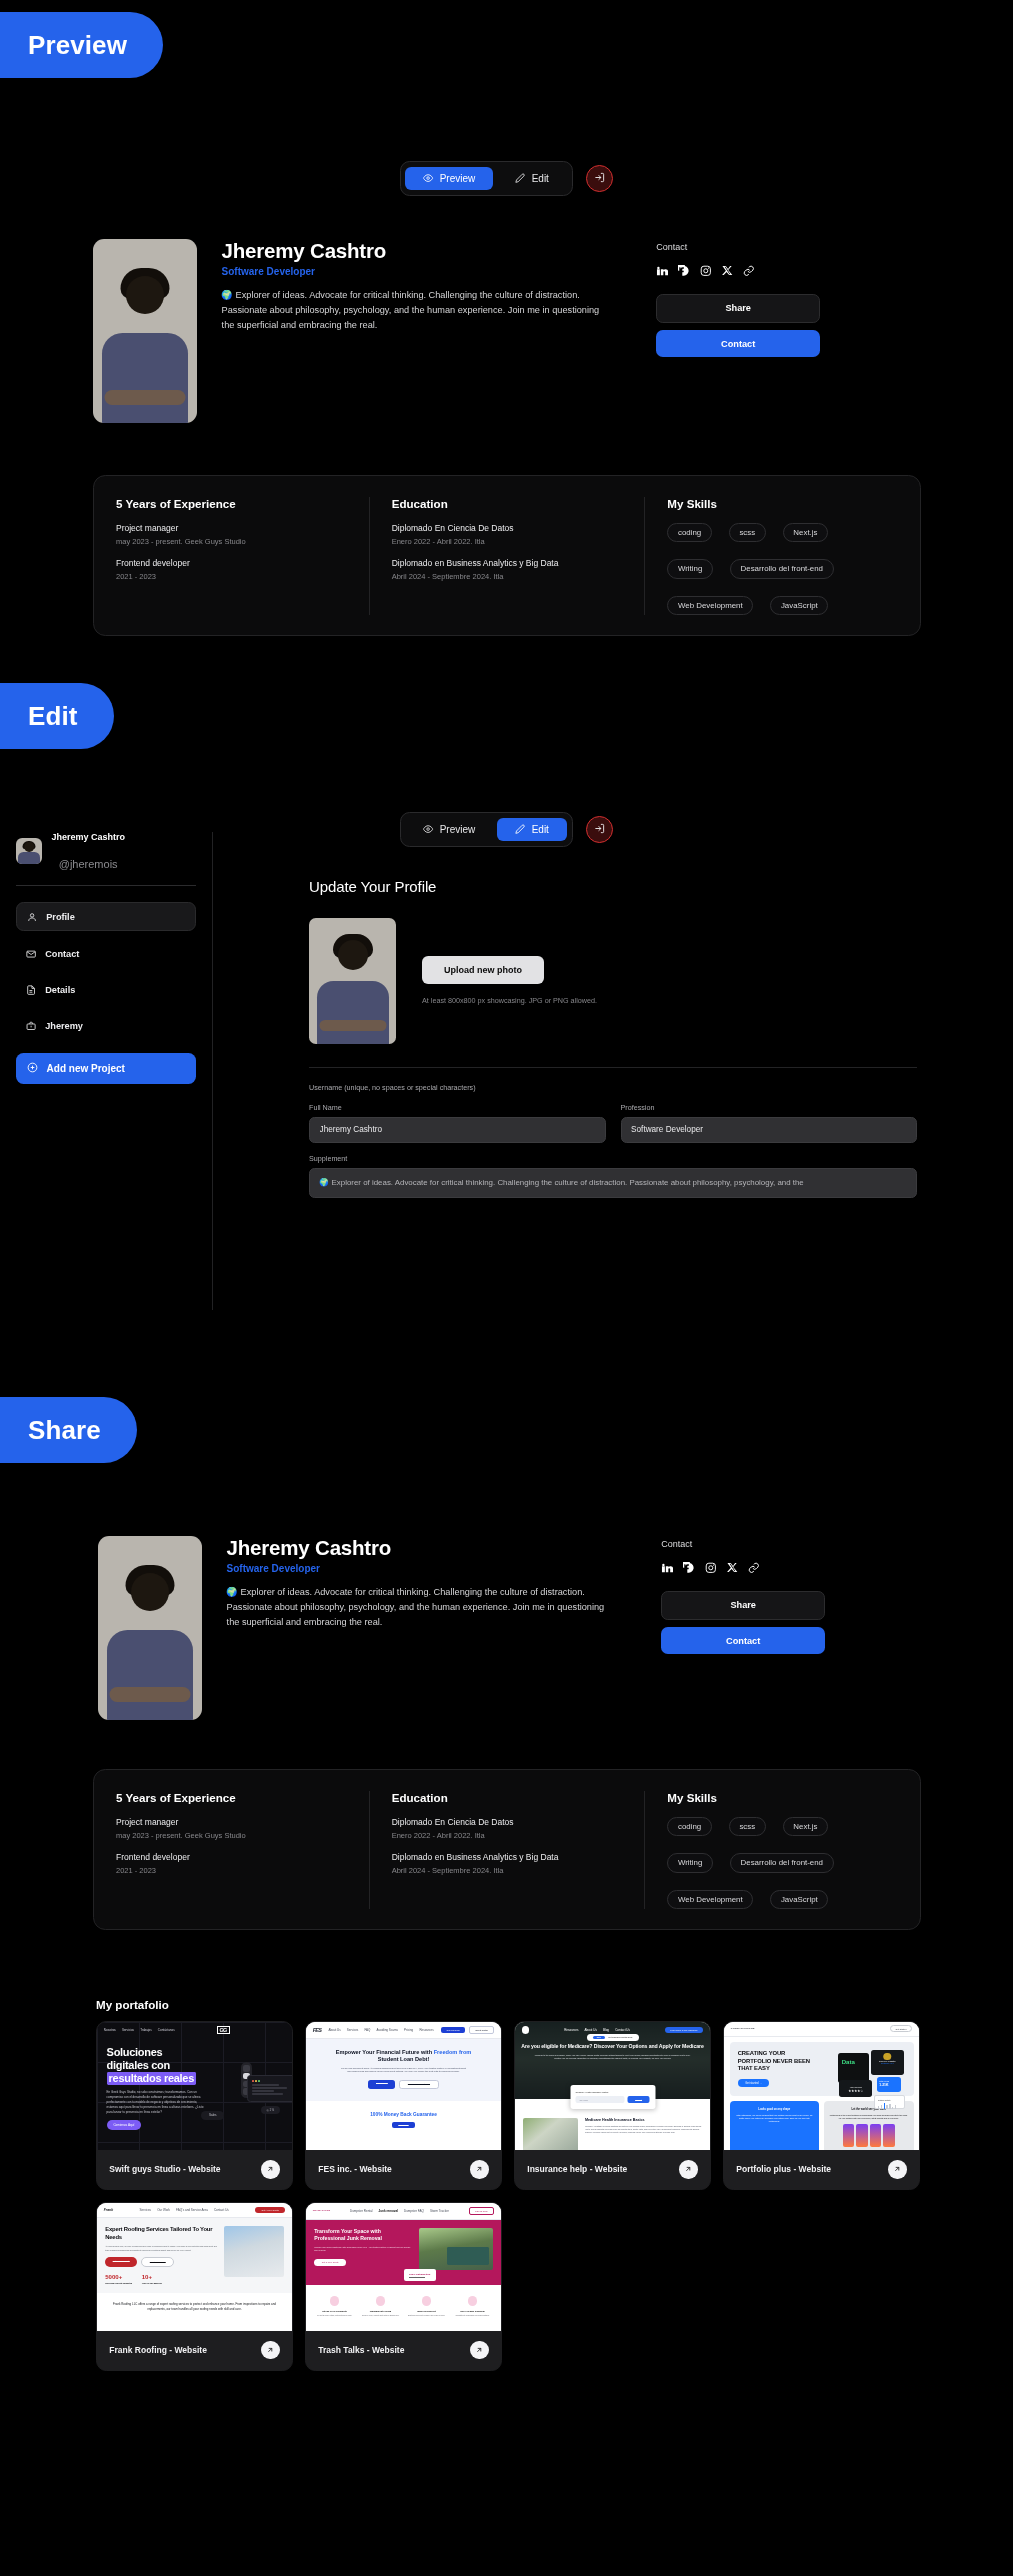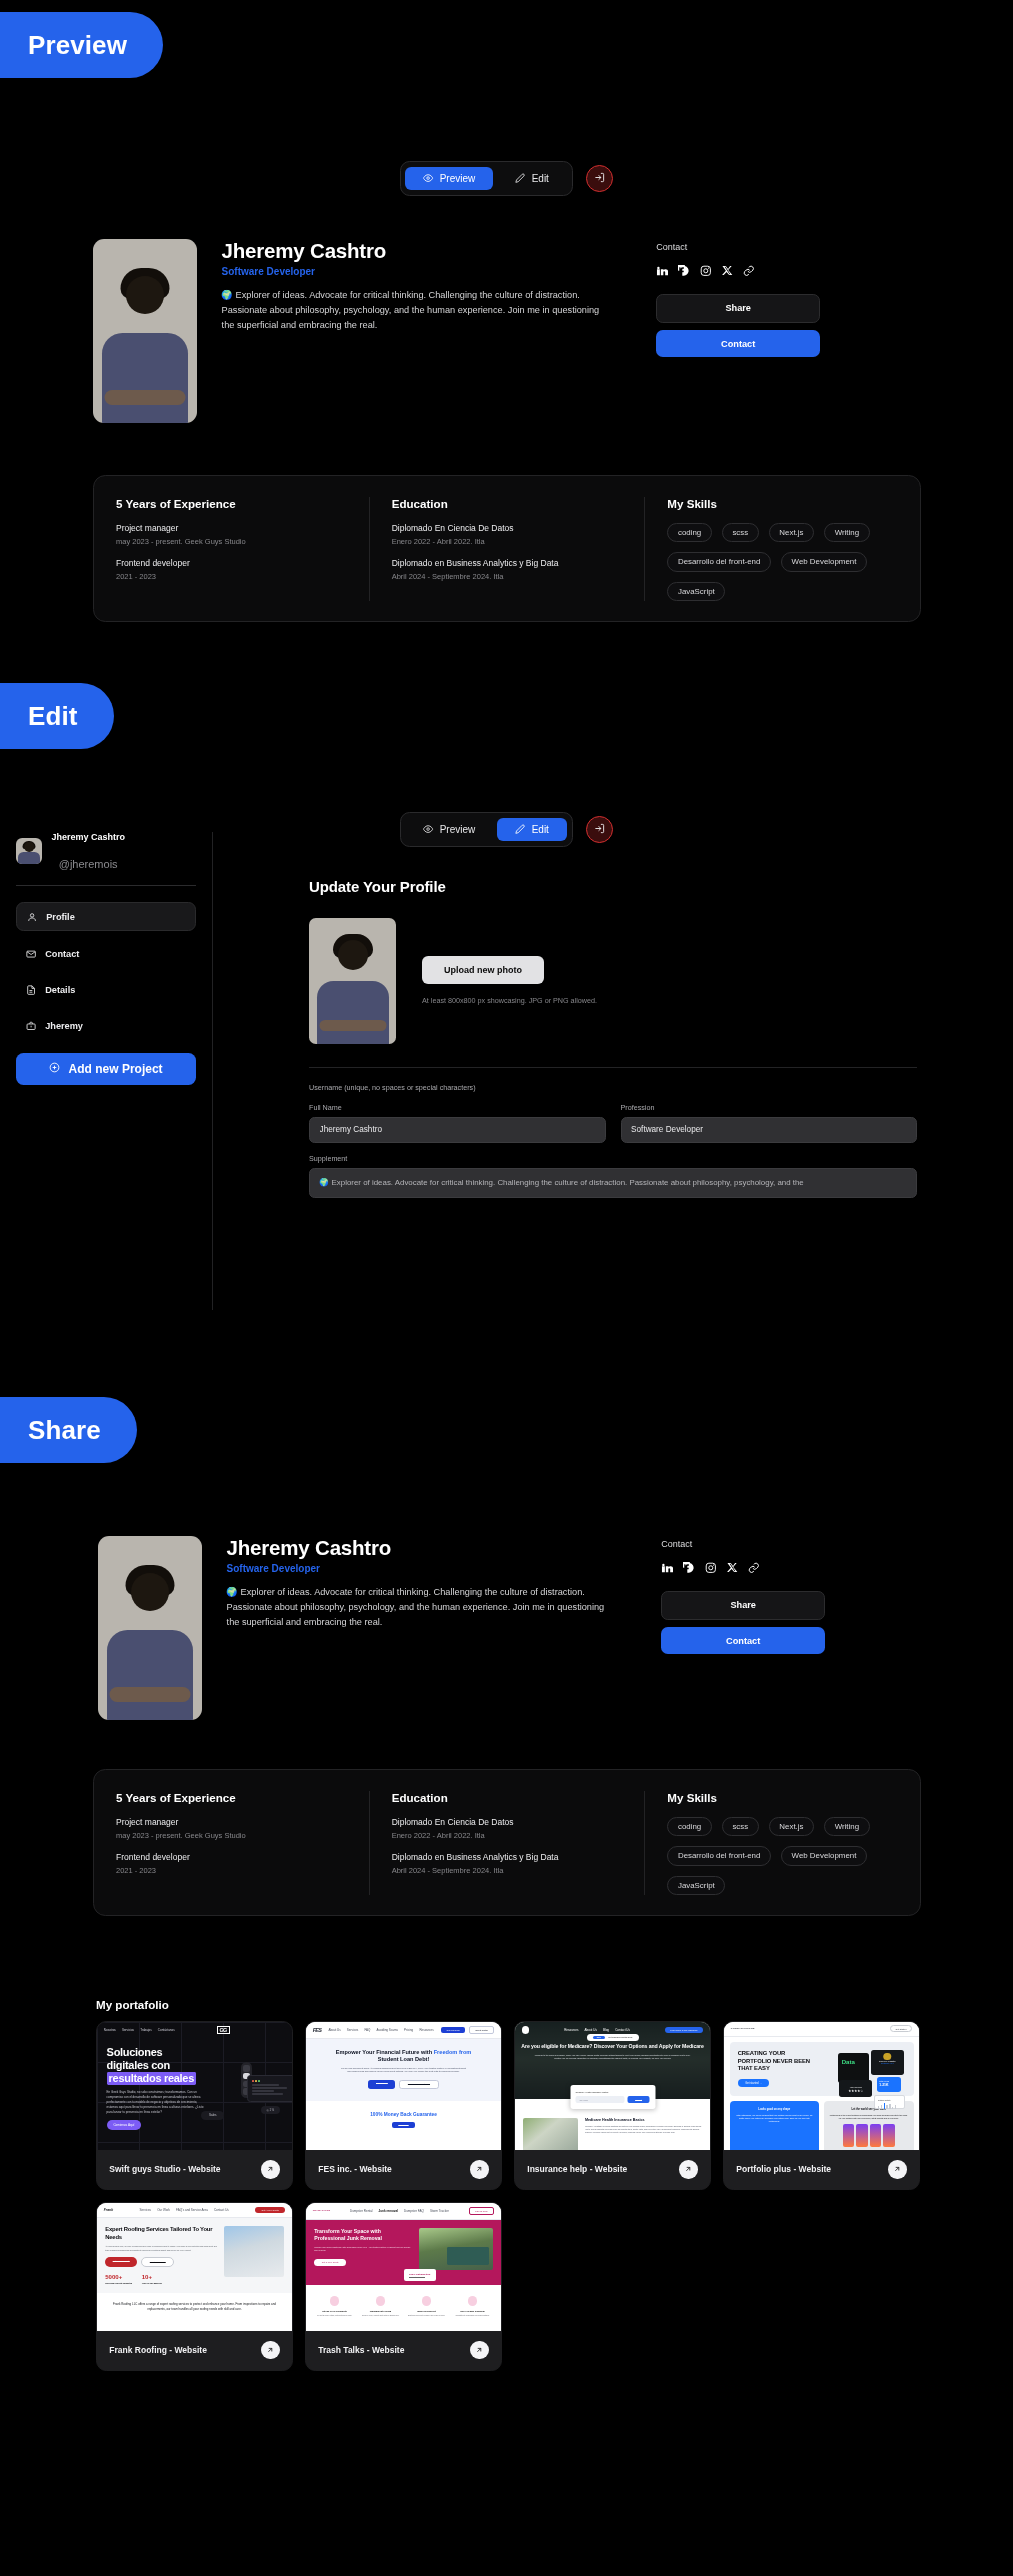--- a/index.html
+++ b/index.html
@@ -150,21 +150,21 @@
     border-radius: 12.3px;
     display: flex;
     padding: 20.5px 0;
   }
   .info-col { flex: 1; padding: 0 22px; }
   .info-col + .info-col { border-left: 0.7px solid #232325; }
   .info-h { font-size: 11.6px; font-weight: bold; margin-bottom: 13.7px; }
   .entry { margin-bottom: 11.6px; }
   .entry-t { font-size: 8.5px; color: #ededef; line-height: 1.4; }
   .entry-s { font-size: 7.5px; color: #87878b; margin-top: 2px; }
-  .chips { display: flex; flex-wrap: wrap; gap: 10px; max-width: 205px; }
+  .chips { display: flex; flex-wrap: wrap; gap: 17px; max-width: 205px; }
   .chip {
     border: 0.7px solid #2e2e31; border-radius: 682px;
     padding: 4.1px 9.6px; font-size: 7.9px; color: #d9d9dc;
     background: #0e0e10; white-space: nowrap; cursor: pointer;
   }
 
   
   .edit-sidebar {
     position: absolute;
     width: 213px;
@@ -190,29 +190,28 @@
     padding: 8.2px 9.6px; border-radius: 7.5px;
     font-size: 9.2px; font-weight: bold; color: #ededef;
     cursor: pointer; margin-bottom: 9.6px;
   }
   .sb-item.active { background: #19191b; border: 0.7px solid #2a2a2c; }
   .sb-item svg { display: block; flex: none; }
   .sb-add {
     display: flex; align-items: center; gap: 8.2px;
     padding: 9px 11px; border-radius: 7.5px;
     background: #2563eb; color: #fff;
-    font-size: 12px; font-weight: bold; cursor: pointer;
+    font-size: 10px; font-weight: bold; cursor: pointer;
     margin-top: 13.7px; border: none; width: 100%;
     font-family: inherit;
-    justify-content: center;
   }
 
   
   .edit-form { position: absolute; width: 608px; }
-  .form-title { font-size: 15px; font-weight: bold; letter-spacing: -0.1px; }
+  .form-title { font-size: 15px; font-weight: normal; letter-spacing: -0.1px; }
   .photo-row { display: flex; align-items: center; gap: 26px; margin-top: 22.5px; }
   .photo-thumb {
     width: 87px; height: 126px; border-radius: 6.8px; flex: none;
     overflow: hidden; position: relative; background: #b9b5ae;
   }
   .photo-thumb .h { position: absolute; left: 50%; top: 18%; transform: translateX(-50%);
     width: 30px; height: 30px; border-radius: 50%; background: #1d1710; }
   .photo-thumb .hr { position: absolute; left: 50%; top: 13%; transform: translateX(-50%);
     width: 40px; height: 24.6px; border-radius: 19px 19px 9.6px 9.6px; background: #120e0a; }
   .photo-thumb .b { position: absolute; left: 50%; bottom: 0; transform: translateX(-50%);

